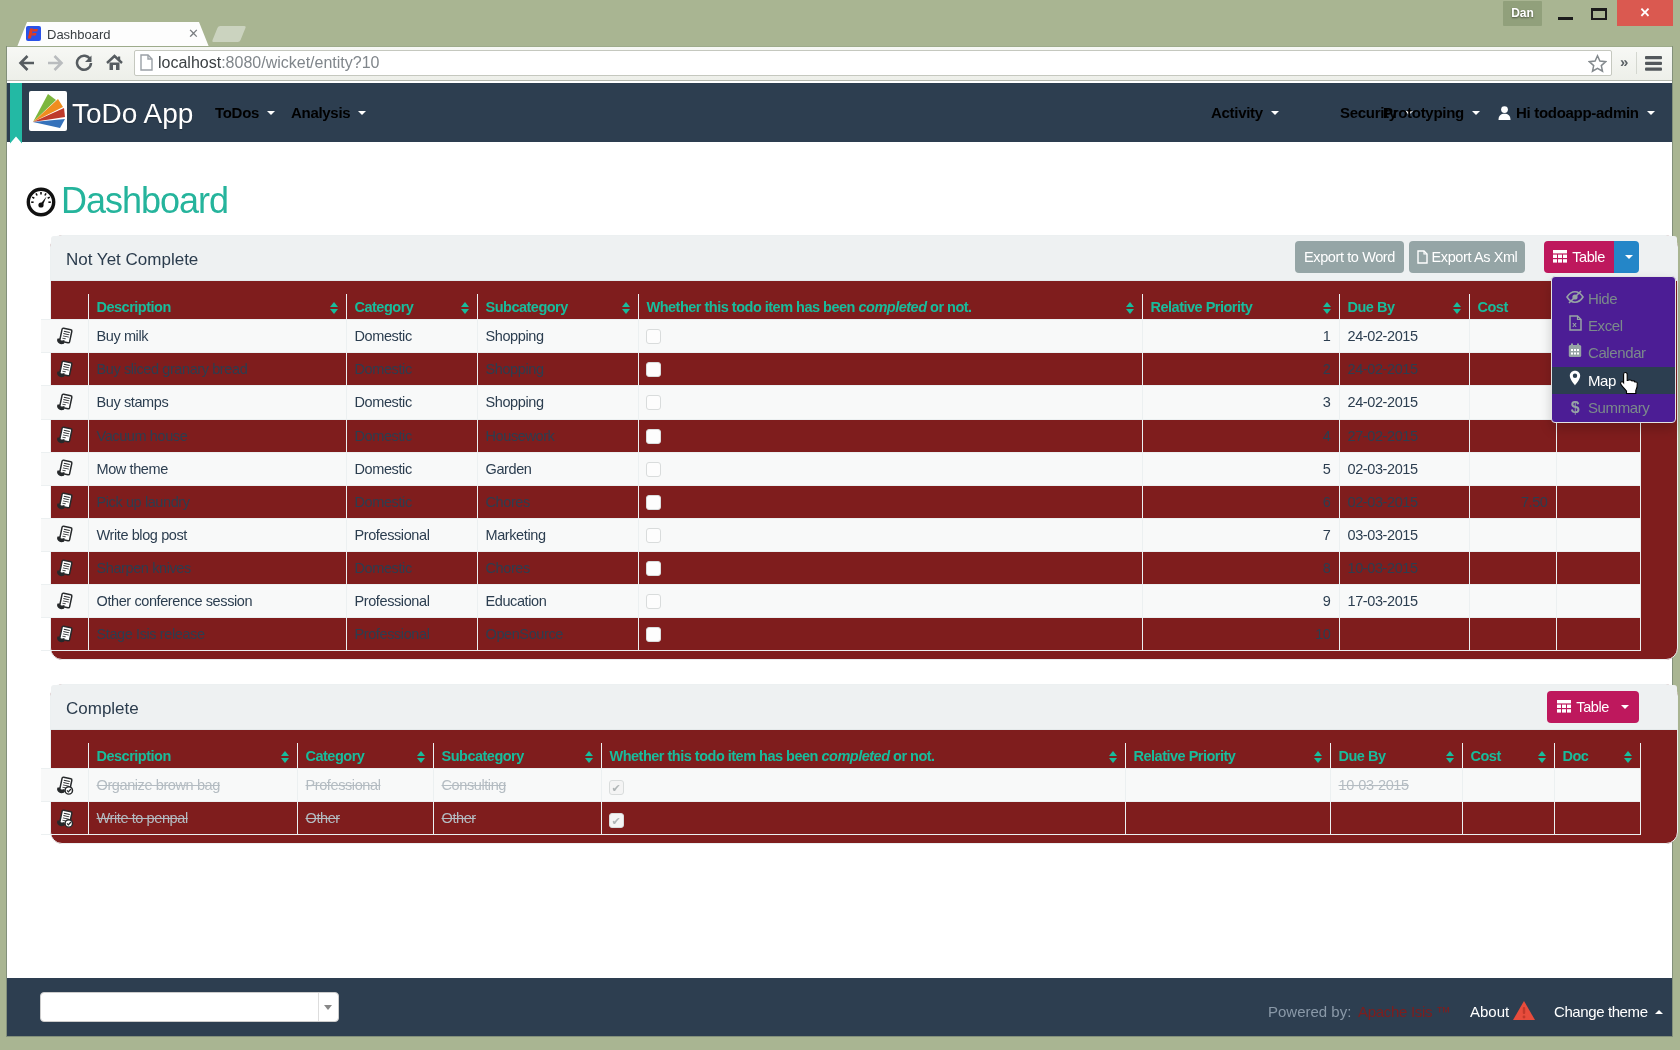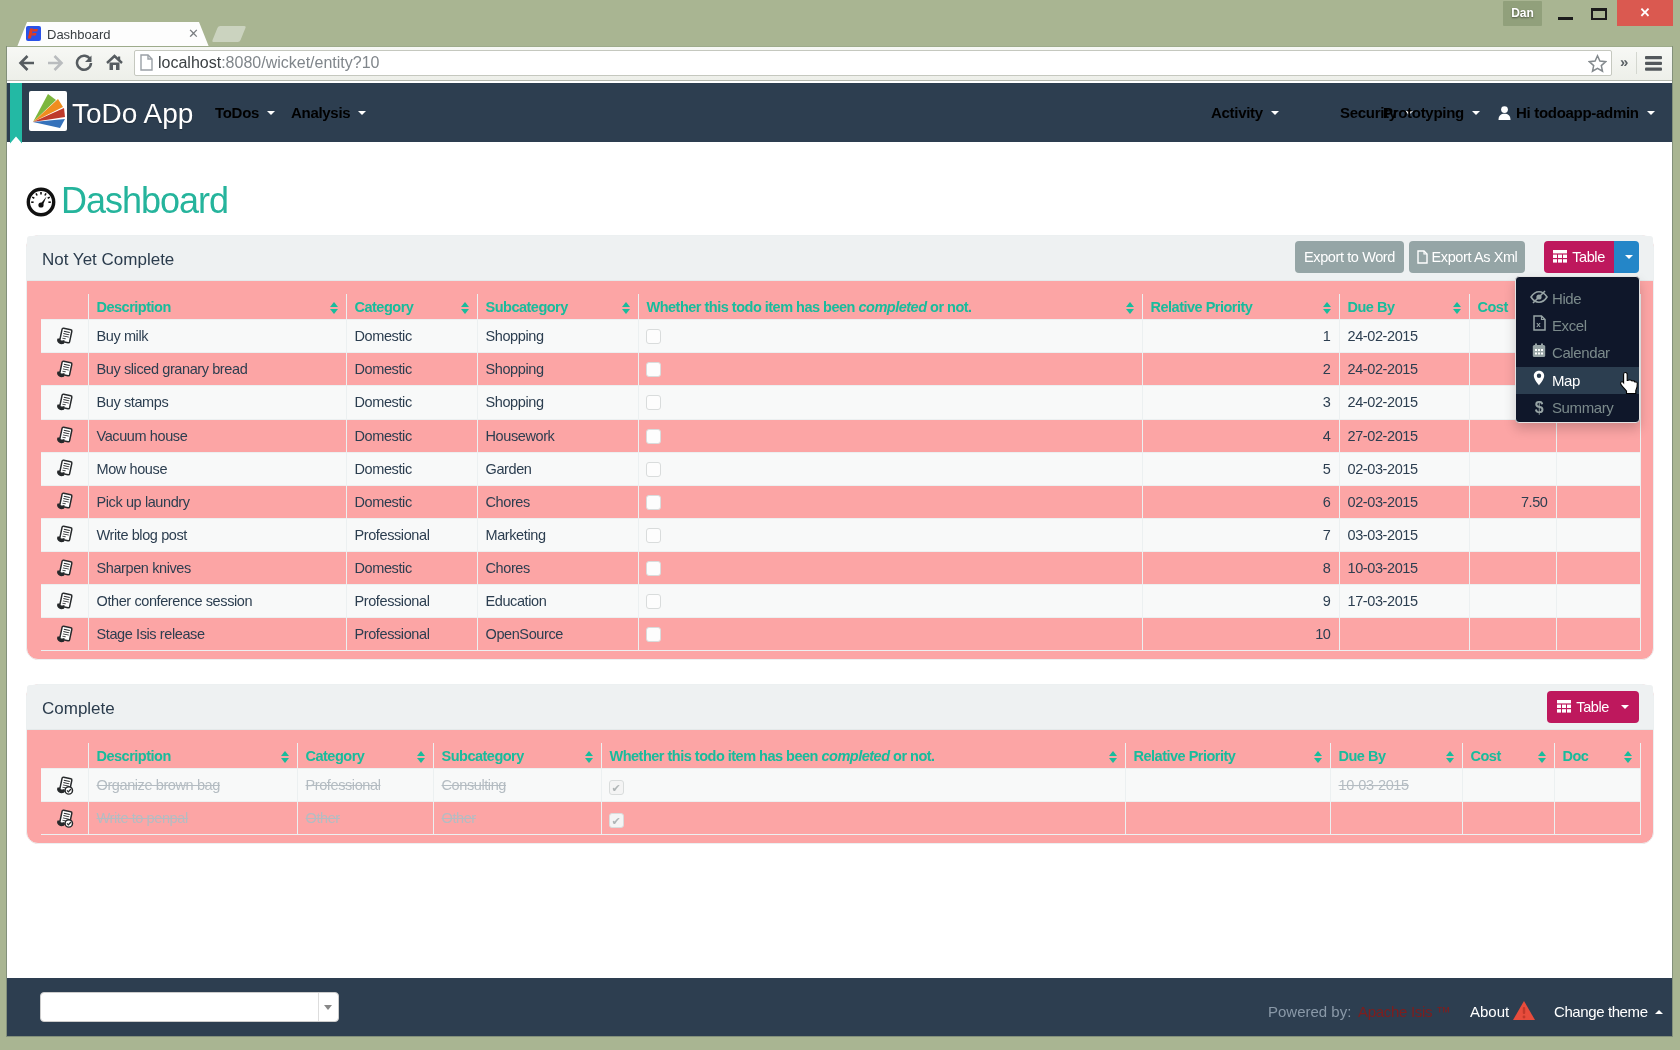--- a/index.html
+++ b/index.html
@@ -35,21 +35,21 @@
 .caret-dn { display:inline-block; width:0; height:0; border-left:4px solid transparent; border-right:4px solid transparent;
   border-top:4px solid #fff; vertical-align:middle; margin-left:4px; margin-top:-2px;}
 .caret-up { display:inline-block; width:0; height:0; border-left:4px solid transparent; border-right:4px solid transparent;
   border-bottom:4px solid #fff; vertical-align:middle; margin-left:4px; margin-top:-2px;}
 
 
 #page { left:7px; top:81px; width:1665px; height:897px; background:#fff; }
 #pagehead { left:26px; top:180px; width:600px; height:46px; color:#25b49c; font-size:36px; letter-spacing:-1px; }
 #pagehead svg { vertical-align:-4px; margin-right:5px; }
 
-.panel { border:1px solid #ecf0f1; border-radius:12px; background:#fca5a5; }
+.panel { border:1px solid #ecf0f1; border-radius:12px; background:#7f1d1d;margin-left:24px; }
 .panel-hd { height:45px; background:#eef1f2; border-bottom:1px solid #e4e9ea; border-radius:3px 3px 0 0; position:relative;}
 .panel-hd .title { position:absolute; left:15px; top:14px; font-size:17px; color:#2b3c4d; }
 #panel1 { left:26px; top:235px; width:1628px; height:425px; }
 #panel2 { left:26px; top:684px; width:1628px; height:160px; }
 
 .btn { position:absolute; height:32px; border-radius:4px; color:#fff; font-size:14.5px; letter-spacing:-0.4px; text-align:center; line-height:32px; }
 .btn-gray { background:#95a5a6; }
 .btn-blue { background:#be185d; }
 
 table.grid { border-collapse:collapse; table-layout:fixed; font-size:14.5px; letter-spacing:-0.4px; color:#2c3e50; }
@@ -65,21 +65,21 @@
 .sorter { position:absolute; right:8px; top:8px; }
 .sorter i { display:block; width:0; height:0; border-left:4.5px solid transparent; border-right:4.5px solid transparent; }
 .sorter i.up { border-bottom:5.5px solid #18bc9c; margin-bottom:2px;}
 .sorter i.dn { border-top:5.5px solid #18bc9c; }
 .cbx { display:inline-block; width:15px; height:15px; border:1px solid #d9dcdc; border-radius:3px; background:#fdfdfd; vertical-align:-3px; margin-left:-1px; }
 .cbx.on { background:#f4f4f4; color:#b0b5b6; font-size:11px; line-height:14px; text-align:center;}
 .num { text-align:right; }
 .done { color:#b4bcc2; text-decoration:line-through; }
 
 
-#ddmenu { left:1515px; top:276px; width:125px; height:147px; background:#0f172a; border:1px solid #e3e3e3;
+#ddmenu { left:1551px; top:276px; width:125px; height:147px; background:#4c1d95; border:1px solid #e3e3e3;
   border-radius:4px; box-shadow:0 6px 12px rgba(0,0,0,.18); z-index:9; padding-top:7.5px;}
 #ddmenu .it { height:27.4px; line-height:27.4px; font-size:15px; letter-spacing:-0.4px; color:#7b8a8b; padding-left:13px; }
 #ddmenu .it.sel { background:#2c3e50; color:#fff; }
 #ddmenu .ic { display:inline-block; width:20px; text-align:center; margin-right:3px;}
 
 
 #footer { left:7px; top:978px; width:1665px; height:58px; background:#2d3e50; color:#fff; font-size:15px;}
 #fsel { left:40px; top:992px; width:299px; height:30px; background:#fff; border:1px solid #ccc; border-radius:4px; }
 #fsel .dv { position:absolute; right:19px; top:0; width:1px; height:28px; background:#ddd; }
 #fsel .ar { position:absolute; right:6px; top:12px; width:0; height:0; border-left:4px solid transparent; border-right:4px solid transparent; border-top:5px solid #888; }
@@ -364,21 +364,21 @@
               <g stroke="#26292b" stroke-width="1.1">
                 <line x1="8" y1="6" x2="15" y2="6"></line>
                 <line x1="8" y1="8.7" x2="15" y2="8.7"></line>
                 <line x1="8" y1="11.4" x2="15" y2="11.4"></line>
                 <line x1="8" y1="14.1" x2="12" y2="14.1"></line>
               </g>
               <path d="M3.2 16.2 C2.6 20.2 7.5 21.8 10.5 19.6 L10.2 16.8 C8 18.6 4.6 18.4 4.9 15.9 Z" fill="#26292b" stroke="#26292b" stroke-width="1.4"></path>
             </g>
           </svg>
         </td>
-        <td>Mow house</td>
+        <td>Mow theme</td>
         <td>Domestic</td>
         <td>Garden</td>
         <td><span class="cbx"></span></td>
         <td class="num">5</td>
         <td>02-03-2015</td>
         <td class="num"></td>
         <td></td>
       </tr>
       <tr class="">
         <td class="icn">

